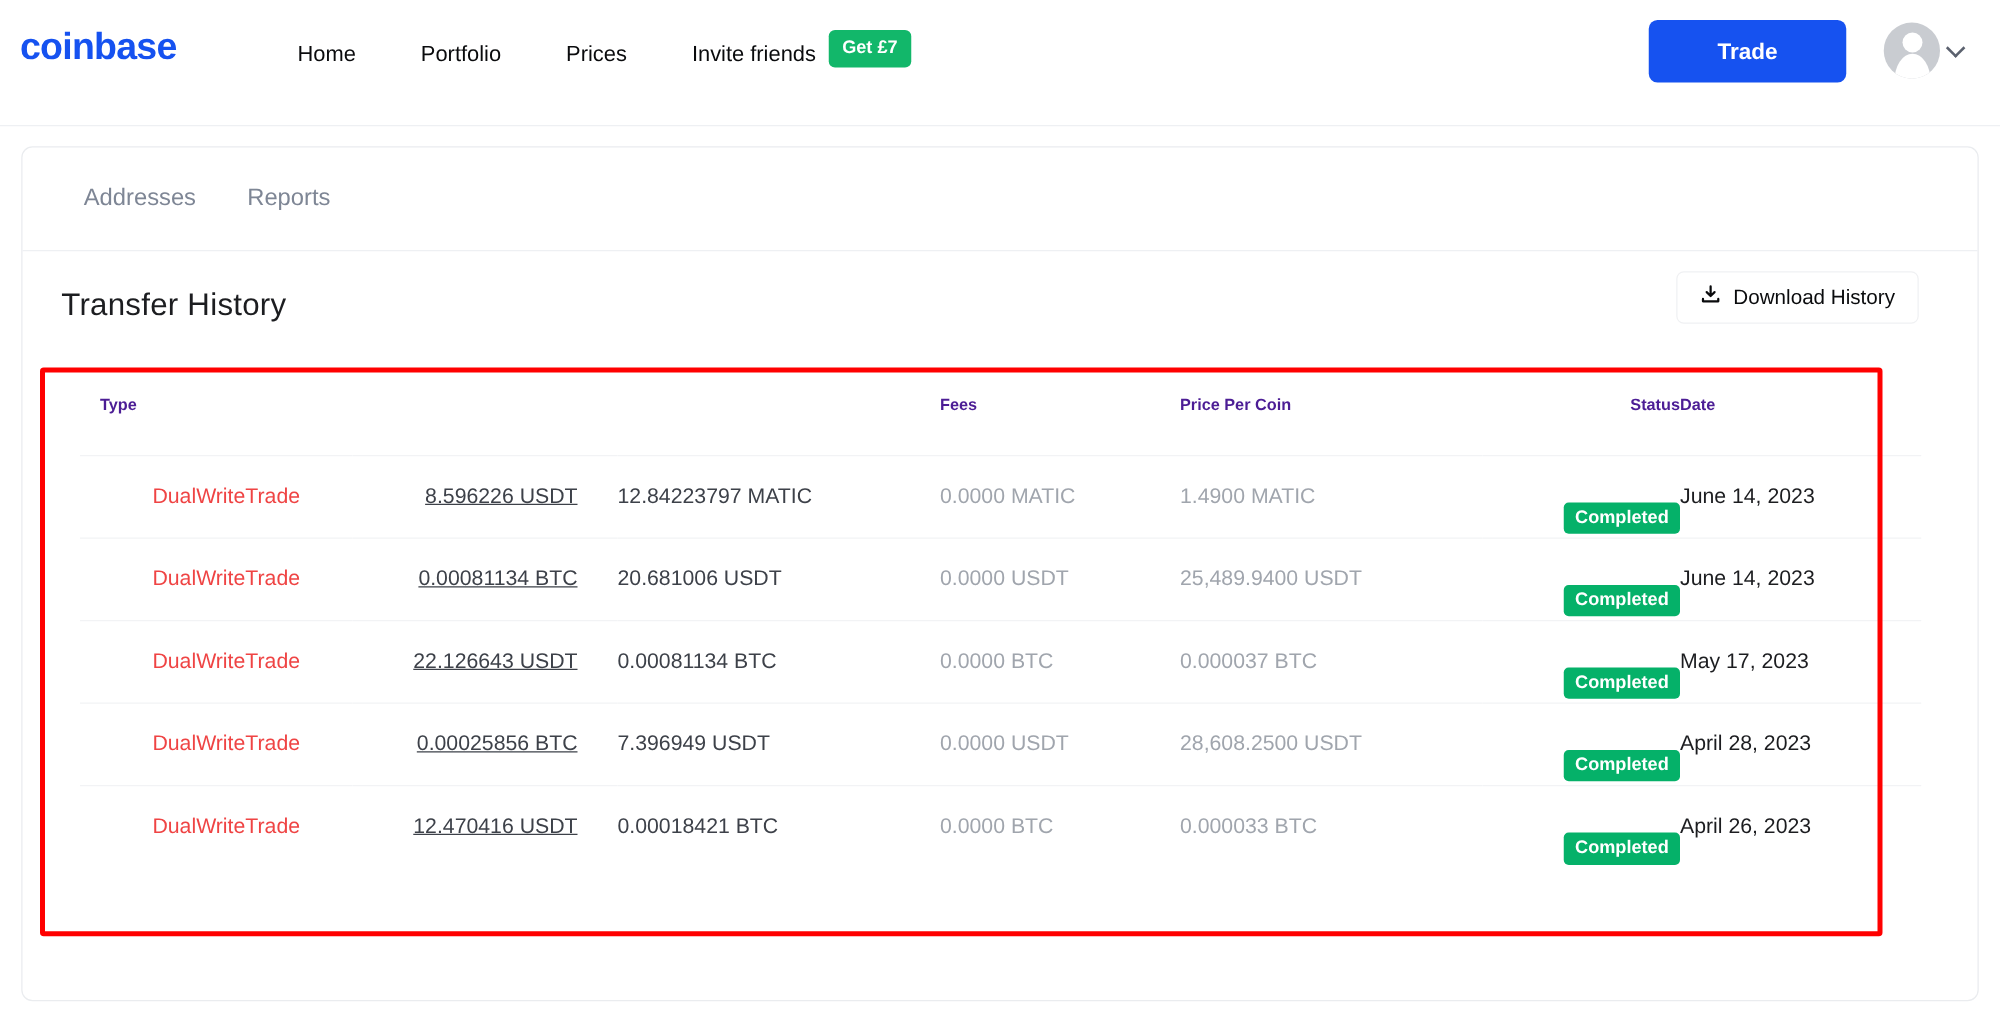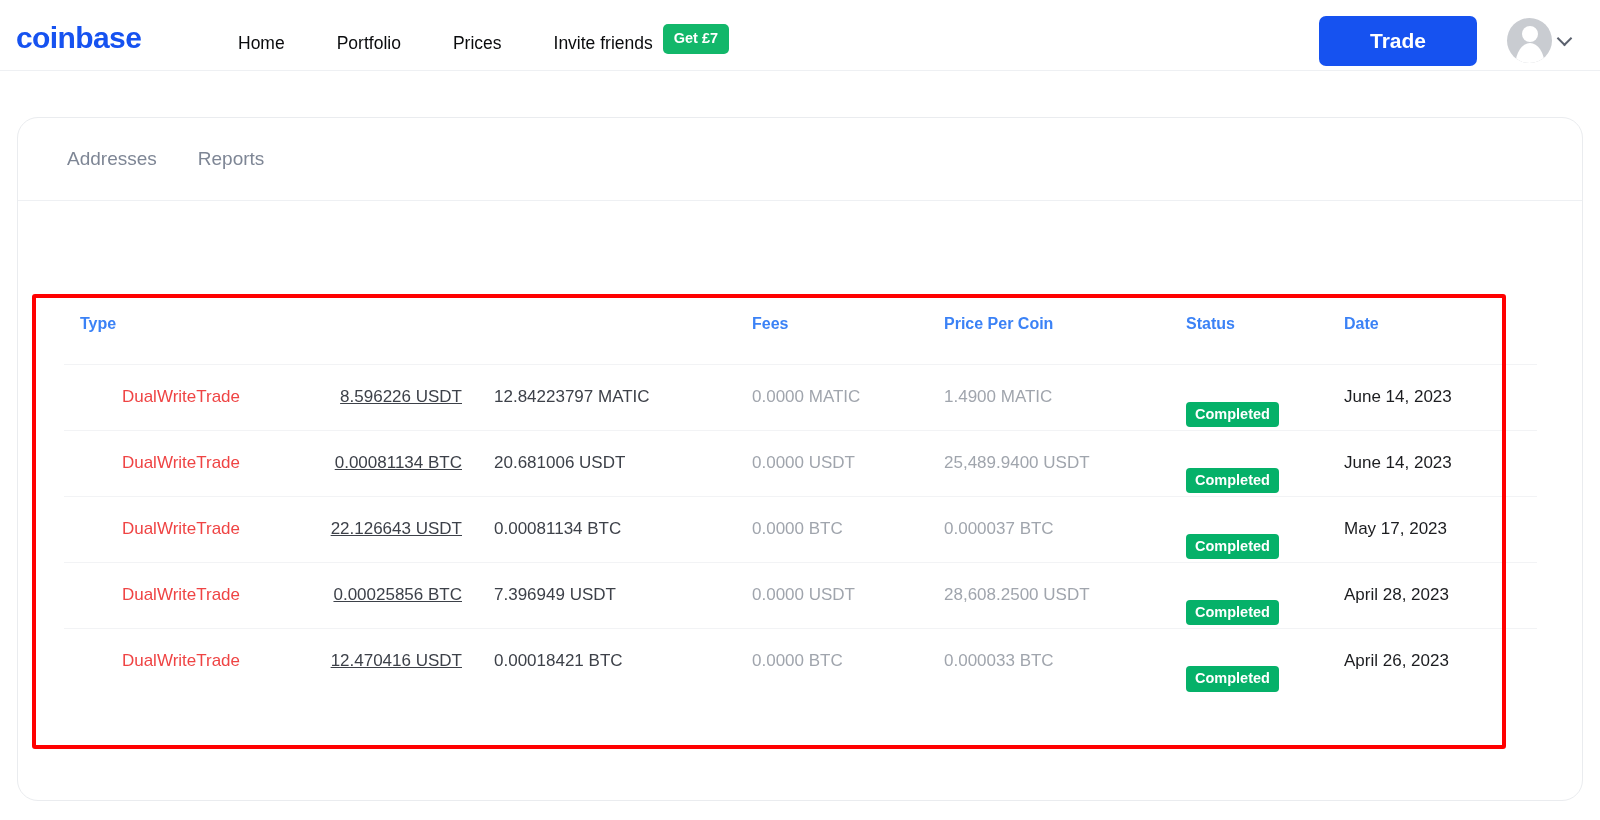--- a/index.html
+++ b/index.html
@@ -7,21 +7,21 @@
     width: 1600px; height: 820px;
     background: #ffffff;
     font-family: "Liberation Sans", sans-serif;
     -webkit-font-smoothing: antialiased;
     overflow: hidden;
   }
 
   
   .header {
     position: relative;
-    height: 71px;
+    height: 101px;
     background: #ffffff;
     border-bottom: 1px solid #eef0f3;
     display: flex;
     align-items: center;
   }
   .logo {
     position: absolute;
     left: 16px; top: 21px;
     font-size: 30px;
     font-weight: 700;
@@ -59,21 +59,21 @@
     white-space: nowrap;
   }
   .trade-btn {
     position: absolute;
     right: 123px; top: 16px;
     width: 158px; height: 50px;
     background: #1652f0;
     color: #ffffff;
     border: none;
     border-radius: 7px;
-    font-size: 21px;
+    font-size: 18px;
     font-weight: 600;
     font-family: "Liberation Sans", sans-serif;
     cursor: pointer;
   }
   .account {
     position: absolute;
     right: 30px; top: 18px;
     display: flex;
     align-items: center;
     gap: 7px;
@@ -113,21 +113,21 @@
   }
 
   
   .card {
     position: absolute;
     left: 17px; top: 117px;
     width: 1566px;
     height: 684px;
     background: #ffffff;
     border: 1px solid #eaecef;
-    border-radius: 21px;
+    border-radius: 9px;
   }
   .tabs {
     height: 83px;
     border-bottom: 1px solid #eef0f3;
     display: flex;
     align-items: center;
     padding-left: 49px;
     gap: 0;
   }
   .tab {
@@ -184,44 +184,44 @@
     pointer-events: none;
     z-index: 5;
   }
   table {
     width: 1473px;
     border-collapse: collapse;
     table-layout: fixed;
     margin-left: 16px;
   }
   th {
-    font-size: 16px;
+    font-size: 13px;
     font-weight: 700;
-    color: #3b82f6;
+    color: #4c1d95;
     text-align: left;
     padding: 0 0 14px 0;
     height: 66px;
     vertical-align: middle;
   }
   td {
     font-size: 17px;
     color: #4a4f57;
     height: 66px;
     vertical-align: middle;
     border-top: 1px solid #f2f3f5;
     padding: 0;
   }
   tbody tr:first-child td { border-top: 1px solid #f2f3f5; }
 
   .c-type   { width: 218px; padding-left: 16px !important; }
   .c-amt1   { width: 212px; text-align: right; padding-right: 32px !important; text-decoration: underline; }
   .c-amt2   { width: 258px; }
   .c-fees   { width: 192px; }
   .c-ppc    { width: 242px; }
-  .c-status { width: 158px; }
+  .c-status { width: 158px; text-align: right; }
   .c-date   { width: 193px; }
 
   td.c-type { color: #ef4444; text-align: center; }
   td.c-amt1, td.c-amt2 { color: #3d4149; }
   td.c-fees, td.c-ppc { color: #a0a5ad; }
   td.c-date { color: #1c1d20; }
 
   th.c-amt1, th.c-amt2 { text-align: left; padding-right: 0 !important; }
 
   .badge {
@@ -259,20 +259,32 @@
   </div>
 </div>
 
 <div class="card">
 
   <div class="tabs">
     <span class="tab">Addresses</span>
     <span class="tab">Reports</span>
   </div>
 
+  <div class="section-head">
+    <div class="section-title">Transfer History</div>
+    <div class="dl-btn">
+      <span class="dl-icon">
+        <svg width="17" height="17" viewBox="0 0 20 20" fill="none" aria-hidden="true">
+          <path d="M10 2.5v8.5M10 11.5L6.3 7.9M10 11.5l3.7-3.6" stroke="#0a0b0d" stroke-width="2.1" stroke-linecap="round" stroke-linejoin="round"></path>
+          <path d="M2.8 14.3v2.2h14.4v-2.2" stroke="#0a0b0d" stroke-width="2.1" stroke-linecap="round" stroke-linejoin="round"></path>
+        </svg>
+      </span>
+      <span>Download History</span>
+    </div>
+  </div>
 
   <div class="redbox"></div>
 
   <div class="table-wrap">
     <table>
       <thead>
         <tr>
           <th class="c-type">Type</th>
           <th class="c-amt1"></th>
           <th class="c-amt2"></th>

